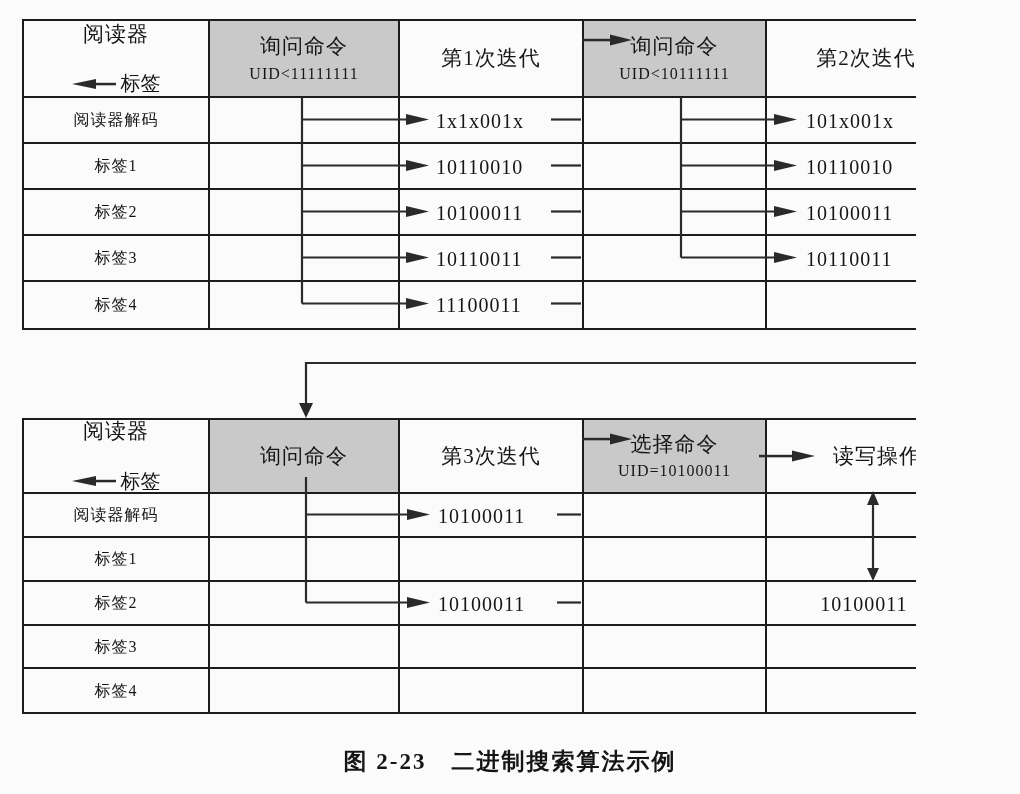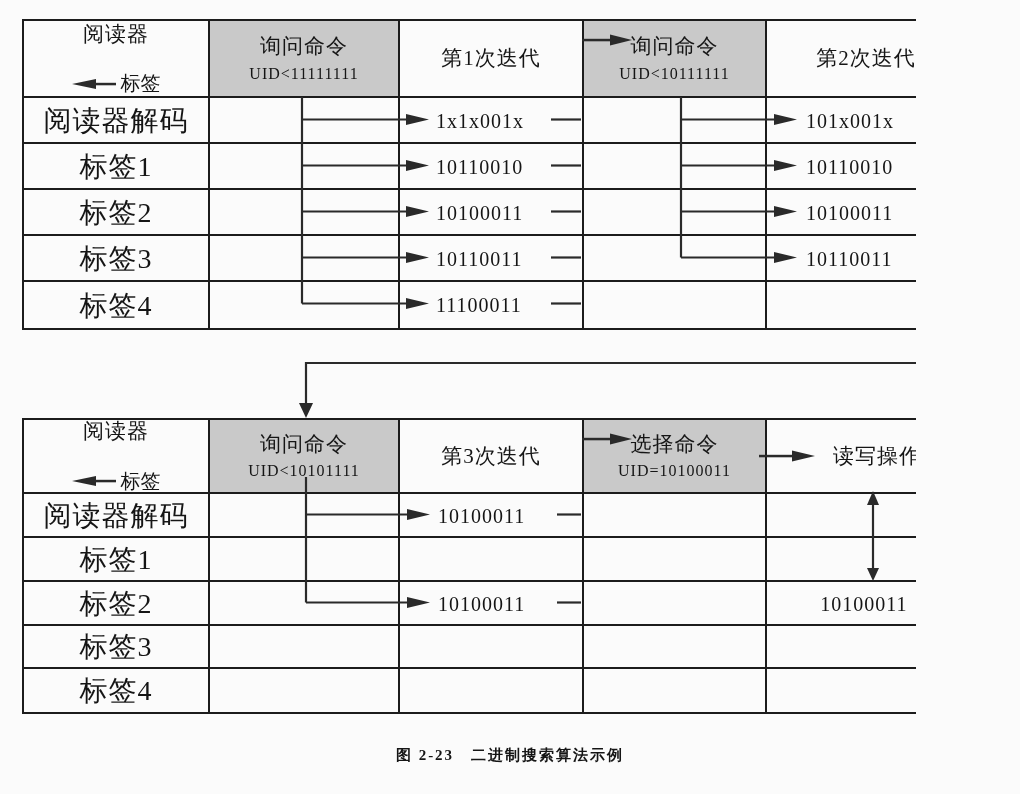--- a/index.html
+++ b/index.html
@@ -56,25 +56,25 @@
   .bb{border-bottom:2px solid var(--border);}
   .shaded{background:var(--shade);}
   .hline1{font-size:21px;letter-spacing:1px;}
   .hline2{font-size:20px;letter-spacing:1px;margin-top:4px;}
   .uid{font-size:16px;letter-spacing:1px;}
   .corner-line2{display:flex;align-items:center;justify-content:center;margin-top:24px;}
   .corner-line2 svg{margin-right:5px;}
   .arrow-abs{position:absolute;left:-2px;top:13px;}
   .arrow-abs-mid{position:absolute;left:-8px;top:50%;transform:translateY(-50%);}
   .rw-label{padding-left:22px;}
-  .row-label{font-size:28px;letter-spacing:1px;}
+  .row-label{font-size:16px;letter-spacing:1px;}
   #figure-caption{
     position:absolute;left:0;top:746px;width:1020px;
     text-align:center;
-    font-size:15px;font-weight:700;letter-spacing:2px;
+    font-size:23px;font-weight:700;letter-spacing:2px;
   }
 </style>
 </head>
 <body>
 
 <div id="stage">
 
   <div class="table" id="top-table">
 
     <div class="cell br bb">
@@ -139,21 +139,20 @@
       <div class="corner-line2">
         <svg width="44" height="12" viewBox="0 0 44 12">
           <polygon points="0,6 24,1 24,11" fill="#2a2a2a"></polygon>
           <rect x="21" y="4.8" width="23" height="2.5" fill="#2a2a2a"></rect>
         </svg>
         <span>标签</span>
       </div>
     </div>
     <div class="cell br bb shaded">
       <div class="hline1">询问命令</div>
-      <div class="hline2 uid">UID&lt;10101111</div>
     </div>
     <div class="cell br bb">
       <div class="hline1">第3次迭代</div>
     </div>
     <div class="cell br bb shaded">
       <svg class="arrow-abs" width="50" height="12" viewBox="0 0 50 12">
         <rect x="0" y="4.8" width="29" height="2.5" fill="#2a2a2a"></rect>
         <polygon points="28,0.5 28,11.5 50,6" fill="#2a2a2a"></polygon>
       </svg>
       <div class="hline1">选择命令</div>

